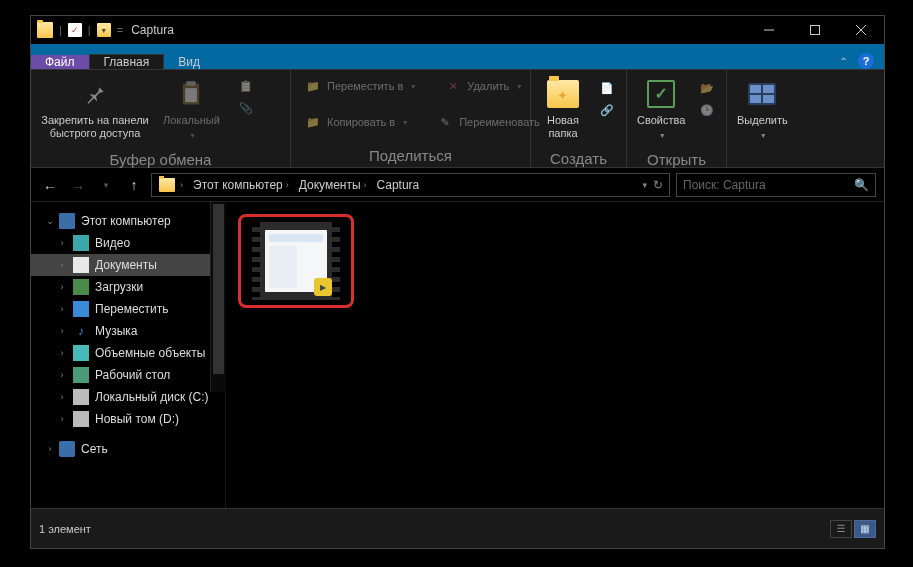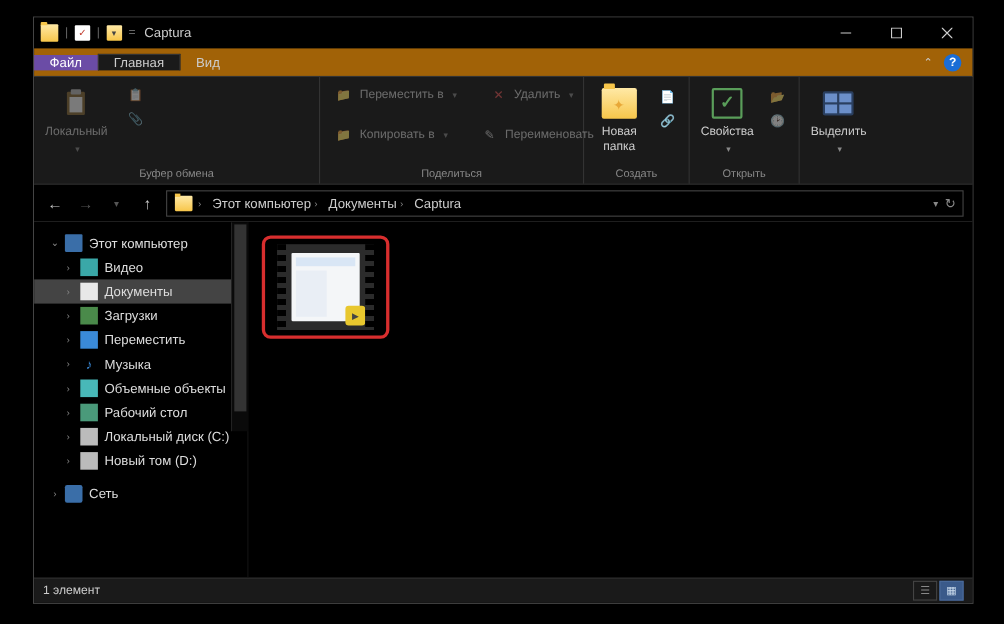--- a/index.html
+++ b/index.html
@@ -12,32 +12,32 @@
 .titlebar .folder-ico { width:16px; height:16px; background: linear-gradient(#ffe9a6,#f7c64a); border-radius:1px; position:relative; }
 .titlebar .folder-ico::before { content:''; position:absolute; top:-2px; left:0; width:6px; height:3px; background:#f7c64a; border-radius:1px 1px 0 0;}
 .titlebar .sep { color:#666; font-size:11px; margin:0 2px;}
 .titlebar .check-ico { width:14px; height:14px; background:#fff; border-radius:1px; display:flex; align-items:center; justify-content:center; font-size:9px; color:#c0392b;}
 .titlebar .down-ico { width:14px; height:14px; background: linear-gradient(#ffe9a6,#f7c64a); border-radius:1px; display:flex; align-items:center; justify-content:center; font-size:8px; color:#444;}
 .titlebar .title { color:#ccc; font-size:12px; margin-left:6px; }
 .win-controls { margin-left:auto; display:flex; }
 .win-btn { width:46px; height:28px; display:flex; align-items:center; justify-content:center; color:#ccc; font-size:12px; }
 
 
-.tabs { height: 26px; background:#a16207; display:flex; align-items:center; border-bottom:1px solid #333; position:relative;}
+.tabs { height: 26px; background:#0369a1; display:flex; align-items:flex-end; border-bottom:1px solid #333; position:relative;}
 .tab { padding:0 14px; font-size:12px; color:#ccc; display:flex; align-items:center; }
 .tab.file { background:#6b4ca6; color:#fff; }
 .tab.active { background:#1a1a1a; border:1px solid #333; border-bottom:none; }
 .tabs .right { margin-left:auto; display:flex; align-items:center; gap:10px; padding-right:10px; color:#ccc; font-size:11px;}
 .help-ico { width:16px;height:16px;border-radius:50%;background:#1a6dd6;color:#fff;display:flex;align-items:center;justify-content:center;font-size:11px;font-weight:bold;}
 
 
 .ribbon { background:#1a1a1a; height:98px; display:flex; border-bottom:1px solid #333; }
 .rgroup { border-right:1px solid #333; display:flex; flex-direction:column; }
 .rgroup .body { flex:1; display:flex; align-items:flex-start; padding:4px; gap:2px; }
-.rgroup .label { text-align:center; font-size:10px; color:#888; padding:2px 0 3px; }
+.rgroup .label { text-align:center; font-size:15px; color:#888; padding:2px 0 3px; }
 .rbtn { display:flex; flex-direction:column; align-items:center; justify-content:flex-start; padding:4px 6px; color:#ccc; font-size:11px; text-align:center; line-height:1.2; gap:4px; min-width:56px;}
 .rbtn.disabled { opacity:.45; }
 .rbtn .ico { width:32px; height:32px; display:flex; align-items:center; justify-content:center; }
 .rbtn-small { display:flex; align-items:center; gap:6px; color:#ccc; font-size:11px; padding:2px 6px; white-space:nowrap; }
 .rbtn-small.disabled { opacity:.45; }
 .rbtn-small .ico-s { width:16px;height:16px;display:flex;align-items:center;justify-content:center;}
 .caret { font-size:8px; color:#888; margin-left:2px;}
 .col { display:flex; flex-direction:column; gap:2px; padding-top:2px;}
 
 .pin-ico { fill:#888; }
@@ -80,21 +80,21 @@
 .thumb .shot{width:62px;height:62px;background:#f4f6f8;border-radius:1px;position:relative;overflow:hidden;}
 .thumb .shot::before{content:'';position:absolute;left:4px;top:4px;right:4px;height:8px;background:#d9e6f5;}
 .thumb .shot::after{content:'';position:absolute;left:4px;top:16px;width:28px;bottom:4px;background:#e9eef5;}
 .thumb .play{position:absolute;right:8px;bottom:4px;width:18px;height:18px;background:#e8c72e;border-radius:3px;display:flex;align-items:center;justify-content:center;color:#444;font-size:8px;}
 .file-label{color:#ddd;font-size:11px;text-align:center;line-height:1.2;margin-top:6px;}
 
 .scrollbar{position:absolute;right:-1px;top:0;width:16px;height:190px;background:#0a0a0a;border-left:1px solid #222;}
 .scrollbar .thumb-sb{position:absolute;top:2px;left:2px;right:2px;height:170px;background:#333;}
 
 
-.status { height:23px; background:#1a1a1a; border-top:1px solid #333; display:flex; align-items:center; padding:0 8px; color:#ccc; font-size:11px;}
+.status { height:40px; background:#1a1a1a; border-top:1px solid #333; display:flex; align-items:center; padding:0 8px; color:#ccc; font-size:11px;}
 .status .views{margin-left:auto;display:flex;gap:2px;}
 .status .vbtn{width:22px;height:18px;border:1px solid #444;display:flex;align-items:center;justify-content:center;font-size:10px;color:#888;}
 .status .vbtn.active{background:#3a5a8a;border-color:#4a6a9a;color:#cde;}
 </style>
 </head>
 <body>
 
 <div class="window">
 
   <div class="titlebar">
@@ -133,20 +133,29 @@
     <div class="right">
       <span style="font-size:10px;">⌃</span>
       <div class="help-ico">?</div>
     </div>
   </div>
 
   <div class="ribbon">
 
     <div class="rgroup" style="width:260px;">
       <div class="body">
+        <div class="rbtn" style="min-width:120px;">
+          <div class="ico">
+              <svg width="26" height="26" viewBox="0 0 24 24">
+                <path class="pin-ico" d="M14 4l6 6-4 1-3 3 1 5-3-3-5 5-1-1 5-5-3-3 5 1 3-3 1-4-2-2z"></path>
+              </svg>
+            </div>
+          <span style="white-space:pre-line;">Закрепить на панели
+быстрого доступа</span>
+        </div>
         <div class="rbtn disabled">
           <div class="ico">
               <svg width="28" height="28" viewBox="0 0 24 24">
                 <rect x="5" y="3" width="14" height="18" rx="1" fill="#8a6d3b"></rect>
                 <rect x="8" y="1" width="8" height="4" rx="1" fill="#bbb"></rect>
                 <rect x="7" y="7" width="10" height="12" fill="#eee"></rect>
               </svg>
             </div>
           <span>Локальный</span>
           <span class="caret">▾</span>
@@ -275,20 +284,24 @@
         </div>
       <div class="seg">
           <span>Captura</span>
         </div>
       <div class="spacer"></div>
       <div class="rbtns">
         <span style="font-size:9px;">▾</span>
         <span>↻</span>
       </div>
     </div>
+    <div class="search">
+      <span>Поиск: Captura</span>
+      <span style="color:#888;">🔍</span>
+    </div>
   </div>
 
   <div class="body-area">
     <div class="sidebar" style="position:relative;">
       <div class="tree-item root">
         <span class="exp">⌄</span>
         <div class="ti-ico" style="background:#3a6ea8;border-radius:1px;"></div>
         <span>Этот компьютер</span>
       </div>
       <div class="tree-item">

